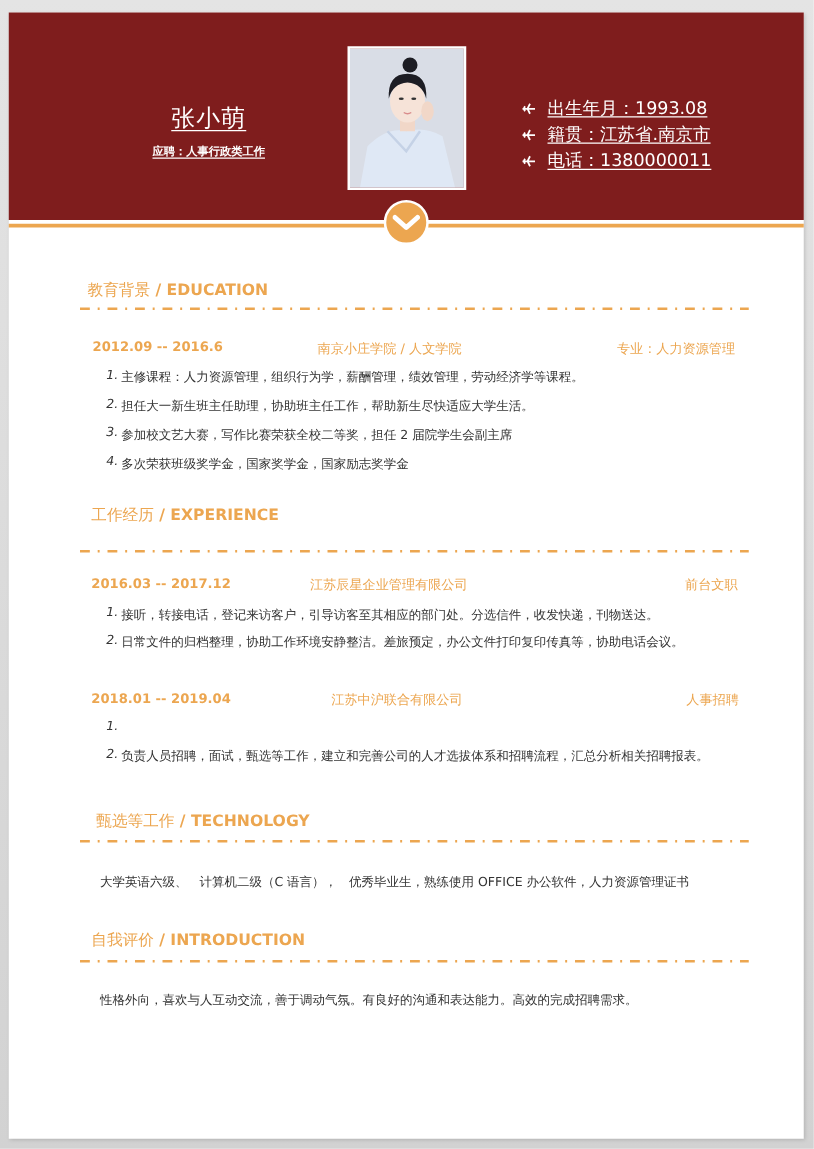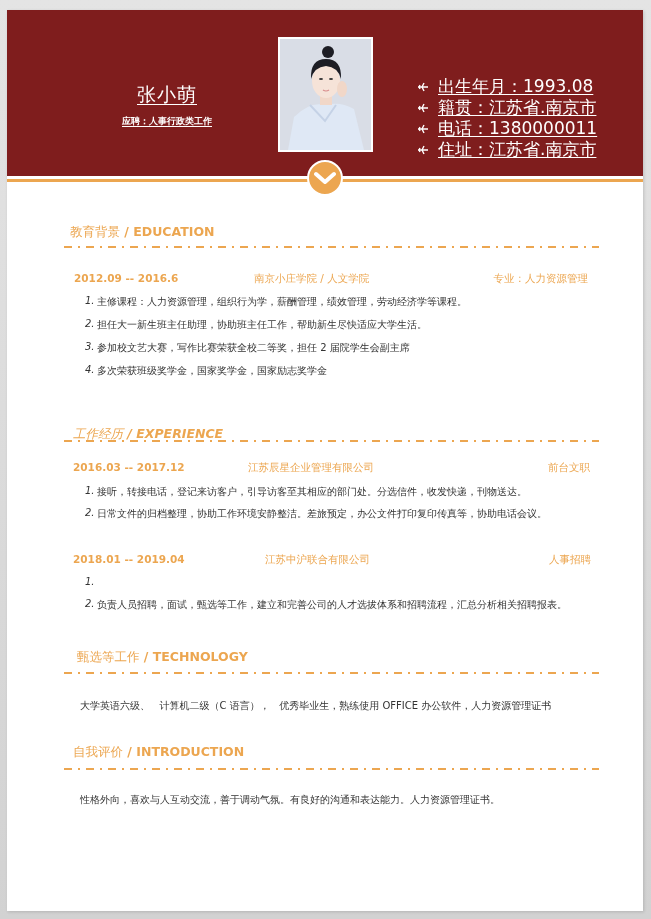--- a/index.html
+++ b/index.html
@@ -58,21 +58,21 @@
     width: 95px; height: 115px;
     border: 2px solid #ffffff;
     background: linear-gradient(180deg, #d4d8e0 0%, #dde1ea 55%, #c8d4e8 100%);
     overflow: hidden;
   }
   .photo svg { display:block; }
   .info-list {
     position: absolute;
     left: 410px; top: 66px;
     color: #ffffff;
-    font-size: 17px;
+    font-size: 14px;
   }
   .info-row {
     display: flex;
     align-items: center;
     height: 21px;
   }
   .plane {
     width: 12px; height: 12px;
     margin-right: 9px;
     display: inline-block;
@@ -191,26 +191,20 @@
             <path d="M1 6 L11 6 M7 2 L5 6 L7 10 M3 4 L2 6 L3 8" stroke="#fff" stroke-width="1.4" fill="none"></path>
           </svg>
         <span class="info-text">籍贯：江苏省.南京市</span>
       </div>
       <div class="info-row">
         <svg class="plane" viewBox="0 0 12 12">
             <path d="M1 6 L11 6 M7 2 L5 6 L7 10 M3 4 L2 6 L3 8" stroke="#fff" stroke-width="1.4" fill="none"></path>
           </svg>
         <span class="info-text">电话：1380000011</span>
       </div>
-      <div class="info-row">
-        <svg class="plane" viewBox="0 0 12 12">
-            <path d="M1 6 L11 6 M7 2 L5 6 L7 10 M3 4 L2 6 L3 8" stroke="#fff" stroke-width="1.4" fill="none"></path>
-          </svg>
-        <span class="info-text">住址：江苏省.南京市</span>
-      </div>
     </div>
   </div>
 
   <div class="header-line"></div>
 
   <div class="chevron-badge">
     <svg width="22" height="14" viewBox="0 0 22 14">
       <path d="M2 3 L11 11 L20 3" stroke="#ffffff" stroke-width="4" fill="none" stroke-linecap="round" stroke-linejoin="round"></path>
     </svg>
   </div>
@@ -238,21 +232,21 @@
     <li style="height:23px;">
         <span class="num">3.</span>
         <span>参加校文艺大赛，写作比赛荣获全校二等奖，担任 2 届院学生会副主席</span>
       </li>
     <li style="height:23px;">
         <span class="num">4.</span>
         <span>多次荣获班级奖学金，国家奖学金，国家励志奖学金</span>
       </li>
   </ul>
 
-  <div class="section-title" style="top:416px; left:66px;font-style:italic;">
+  <div class="section-title" style="top:394px; left:66px;">
     <span class="cn">工作经历</span><span> / EXPERIENCE</span>
   </div>
   <div class="dash" style="top:430px;"></div>
 
   <div class="meta-row" style="top:451px; left:66px; width:517px;">
     <span style="left:0;">2016.03 -- 2017.12</span>
     <span class="org" style="left:175px;">江苏辰星企业管理有限公司</span>
     <span class="role">前台文职</span>
   </div>
   <ul class="list" style="top:475px;">
@@ -284,15 +278,15 @@
   <div class="section-title" style="top:639px; left:70px;">
     <span class="cn">甄选等工作</span><span> / TECHNOLOGY</span>
   </div>
   <div class="dash" style="top:662px;"></div>
   <div class="para" style="top:689px; left:73px; white-space:pre;">大学英语六级、   计算机二级（C 语言），   优秀毕业生，熟练使用 OFFICE 办公软件，人力资源管理证书</div>
 
   <div class="section-title" style="top:734px; left:66px;">
     <span class="cn">自我评价</span><span> / INTRODUCTION</span>
   </div>
   <div class="dash" style="top:758px;"></div>
-  <div class="para" style="top:783px; left:73px;">性格外向，喜欢与人互动交流，善于调动气氛。有良好的沟通和表达能力。人力资源管理证书。</div>
+  <div class="para" style="top:783px; left:73px;">性格外向，喜欢与人互动交流，善于调动气氛。有良好的沟通和表达能力。高效的完成招聘需求。</div>
 
 </div>
 
 </body></html>

